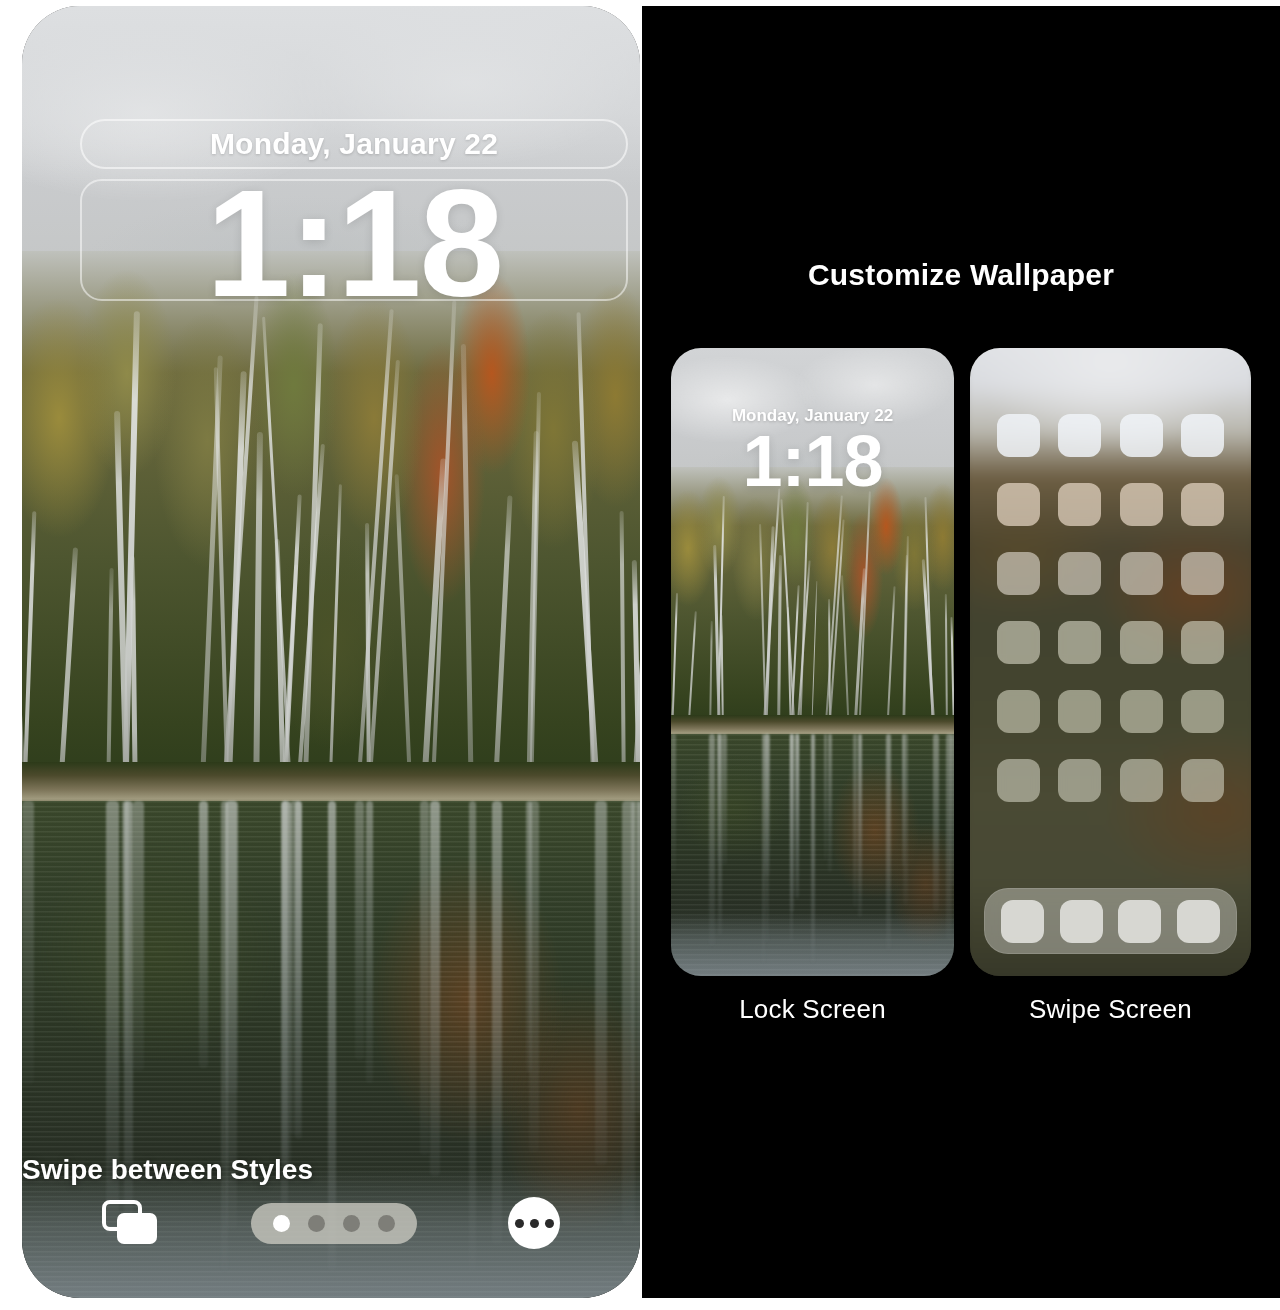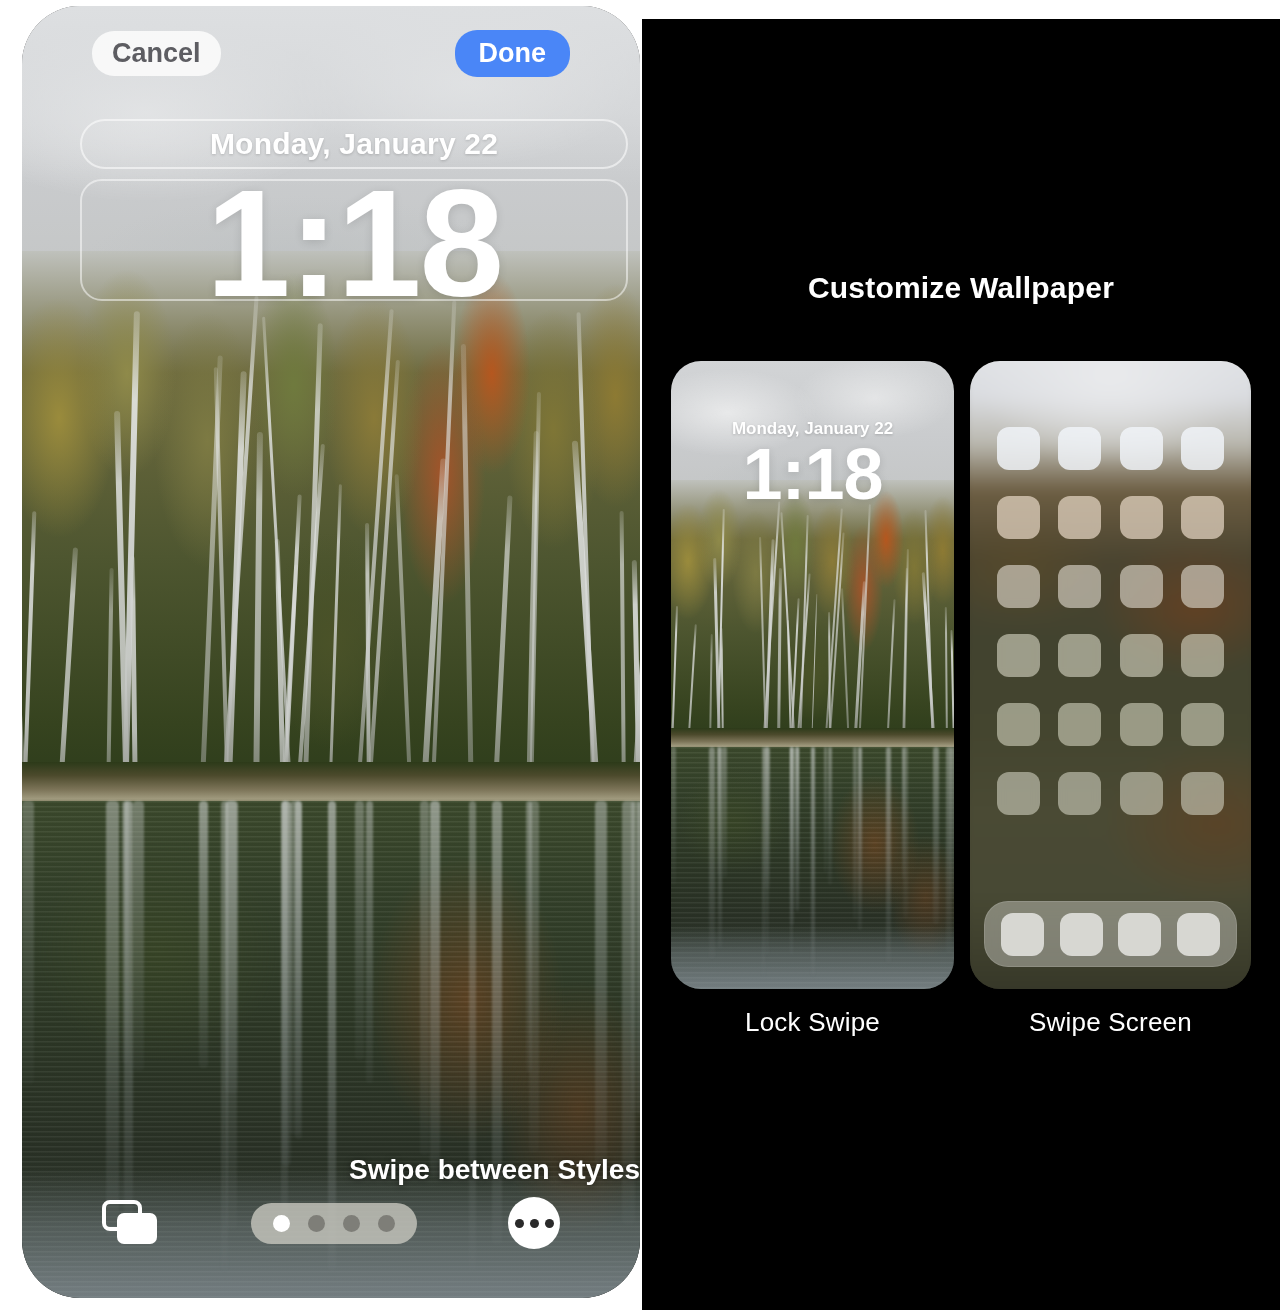--- a/index.html
+++ b/index.html
@@ -175,21 +175,21 @@
     font-weight: bold;
     line-height: .93;
     letter-spacing: -2px;
     text-shadow: 0 2px 10px rgba(0,0,0,.12);
     transform: translateY(4px);
   }
 
   
   .swipe-hint {
     position: absolute; left: 0; bottom: 112px; width: 100%;
-    text-align: right;
+    text-align: left;
     color: #ffffff;
     font-size: 28px; font-weight: bold;
     text-shadow: 0 1px 6px rgba(0,0,0,.5);
   }
   .bottom-row {
     position: absolute; left: 0; bottom: 45px; width: 100%;
     height: 60px;
     display: flex; align-items: center; justify-content: space-between;
     padding: 0 80px;
   }
@@ -211,21 +211,20 @@
   }
   .more-dot { width: 9px; height: 9px; border-radius: 50%; background: #2a2a2a; }
 
   
   .right-panel {
     position: absolute;
     left: 642px; top: 6px;
     width: 638px; height: 1292px;
     background: #000000;
     overflow: hidden;
-    margin-top: 13px;
   }
   .cw-title {
     position: absolute; left: 0; top: 252px; width: 100%;
     text-align: center;
     color: #ffffff;
     font-size: 30px; font-weight: bold;
     letter-spacing: .2px;
   }
 
   .previews {
@@ -395,24 +394,20 @@
           <div class="refl" style="left: 0.0317556%; height: 57.0199%; width: 11.5532px; opacity: 0.42;"></div>
           <div class="refl" style="left: 16.1906%; height: 52.6771%; width: 7.11253px; opacity: 0.55;"></div>
           <div class="refl" style="left: 42.0193%; height: 73.5167%; width: 9.27285px; opacity: 0.84;"></div>
           <div class="refl" style="left: 98.5082%; height: 62.6787%; width: 10.0799px; opacity: 0.48;"></div>
           <div class="refl" style="left: 72.3408%; height: 94.7835%; width: 7.21539px; opacity: 0.55;"></div>
           <div class="refl" style="left: 28.5702%; height: 53.789%; width: 9.65533px; opacity: 0.85;"></div>
         </div>
       <div class="top-scrim"></div>
     </div>
 
-    <div class="topbar">
-      <button class="btn-cancel">Cancel</button>
-      <button class="btn-done">Done</button>
-    </div>
 
     <div class="date-pill">
       <span class="date-text">Monday, January 22</span>
     </div>
 
     <div class="clock-box">
       <span class="clock-text">1:18</span>
     </div>
 
     <div class="swipe-hint">Swipe between Styles</div>
@@ -515,21 +510,21 @@
                 <div class="refl" style="left: 49.5324%; height: 94.5401%; width: 3.66107px; opacity: 0.89;"></div>
                 <div class="refl" style="left: 0.0317556%; height: 57.0199%; width: 5.19893px; opacity: 0.42;"></div>
                 <div class="refl" style="left: 16.1906%; height: 52.6771%; width: 3.20064px; opacity: 0.55;"></div>
                 <div class="refl" style="left: 42.0193%; height: 73.5167%; width: 4.17278px; opacity: 0.84;"></div>
                 <div class="refl" style="left: 98.5082%; height: 62.6787%; width: 4.53596px; opacity: 0.48;"></div>
               </div>
           </div>
           <div class="ls-date">Monday, January 22</div>
           <div class="ls-clock">1:18</div>
         </div>
-        <div class="preview-label">Lock Swipe</div>
+        <div class="preview-label">Lock Screen</div>
       </div>
 
       <div class="preview-col">
         <div class="hs-thumb">
           <div class="hs-bg"></div>
           <div class="hs-grid" id="hs-grid">
               <span class="hs-icon r1"></span>
               <span class="hs-icon r1"></span>
               <span class="hs-icon r1"></span>
               <span class="hs-icon r1"></span>

